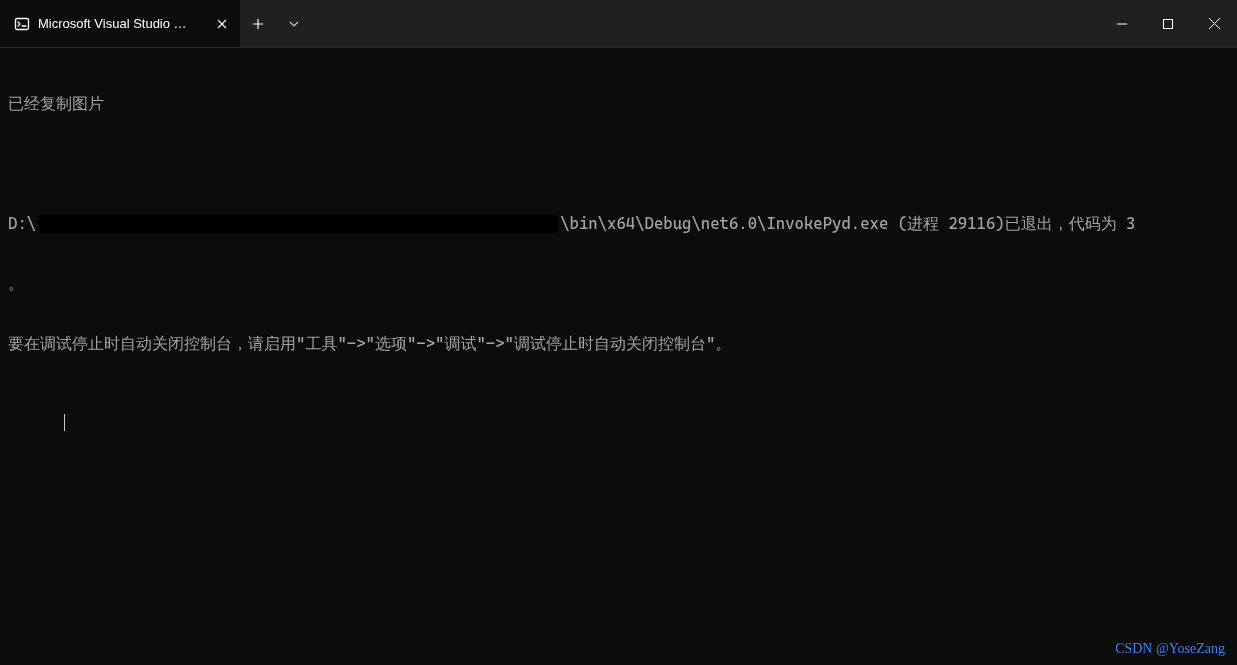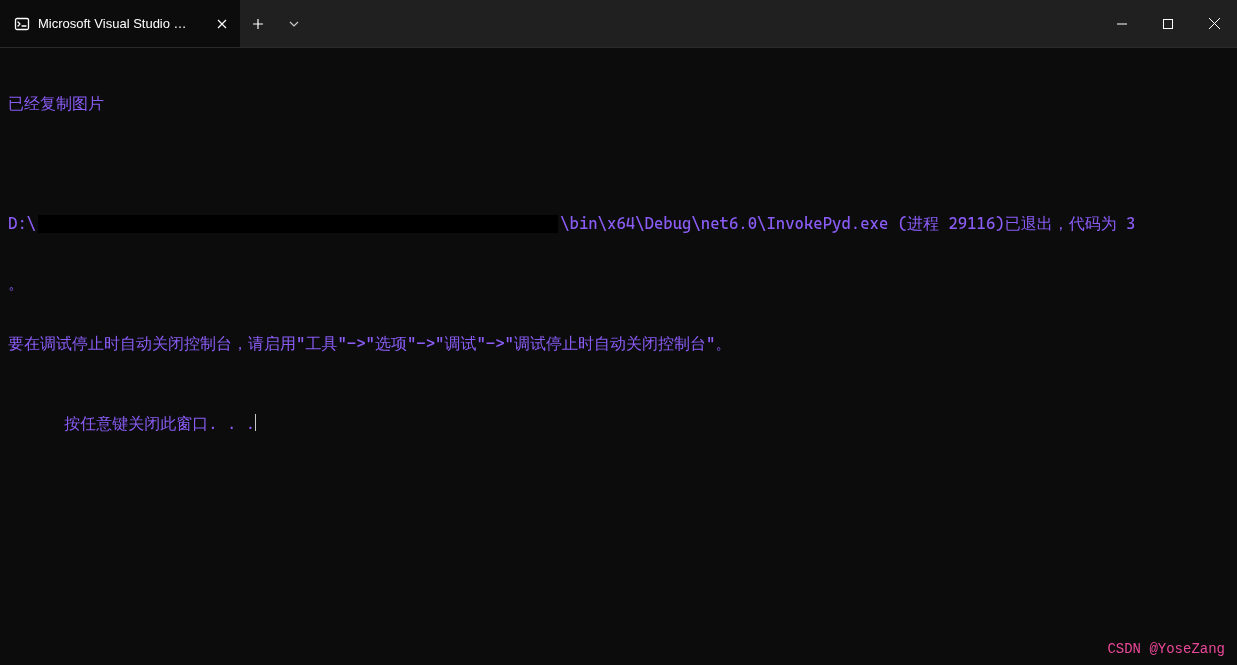--- a/index.html
+++ b/index.html
@@ -12,27 +12,27 @@
   .tab .app-icon { width:16px; height:16px; display:flex; align-items:center; justify-content:center; color:#fff; }
   .tab .title { font-size:13px; white-space:nowrap; overflow:hidden; text-overflow:ellipsis; }
   .tab .close { width:18px; height:18px; display:flex; align-items:center; justify-content:center; margin-left:6px; color:#fff; }
   .tab-buttons { display:flex; align-items:center; }
   .tbtn { width:36px; height:100%; display:flex; align-items:center; justify-content:center; color:#ccc; }
   .spacer { flex:1; }
   .win-controls { display:flex; }
   .wctrl { width:46px; height:100%; display:flex; align-items:center; justify-content:center; color:#fff; }
 
   
-  .terminal { flex:1; background:#0c0c0c; color:#8b5cf6; font-family:"Cascadia Mono","Consolas","Microsoft YaHei Mono","Microsoft YaHei",monospace; font-size:16px; line-height:20px; padding:6px 8px; white-space:pre-wrap; word-break:break-all; }
+  .terminal { flex:1; background:#0c0c0c; color:#a3a3a3; font-family:"Cascadia Mono","Consolas","Microsoft YaHei Mono","Microsoft YaHei",monospace; font-size:16px; line-height:20px; padding:6px 8px; white-space:pre-wrap; word-break:break-all; }
   .line2 { display:flex; align-items:center; flex-wrap:wrap; }
   .redacted { display:inline-block; width:520px; height:18px; background:#000; margin:0 2px; vertical-align:middle; }
   .cursor { display:inline-block; width:1px; height:17px; background:#c8c8c8; vertical-align:-2px; }
 
   
-  .watermark { position:absolute; right:12px; bottom:8px; color:#ec4899; font-size:14px; font-family:Liberation Mono, monospace; }
+  .watermark { position:absolute; right:12px; bottom:8px; color:#3b82f6; font-size:14px; font-family:Liberation Serif, serif; }
 
   svg { display:block; }
 </style>
 </head>
 <body>
 
 <div class="window">
 
   <div class="titlebar">
     <div class="tab">
@@ -86,19 +86,19 @@
     <div>已经复制图片</div>
     <div style="height:20px"></div>
     <div class="line2">
       <span>D:\</span>
       <span class="redacted"></span>
       <span>\bin\x64\Debug\net6.0\InvokePyd.exe (进程 29116)已退出，代码为 3</span>
     </div>
     <div>。</div>
     <div>要在调试停止时自动关闭控制台，请启用"工具"-&gt;"选项"-&gt;"调试"-&gt;"调试停止时自动关闭控制台"。</div>
     <div>
-      <span>按任意键关闭此窗口. . .</span><span class="cursor"></span>
+      <span class="cursor"></span>
     </div>
   </div>
 
   <div class="watermark">CSDN @YoseZang</div>
 
 </div>
 
 </body></html>

